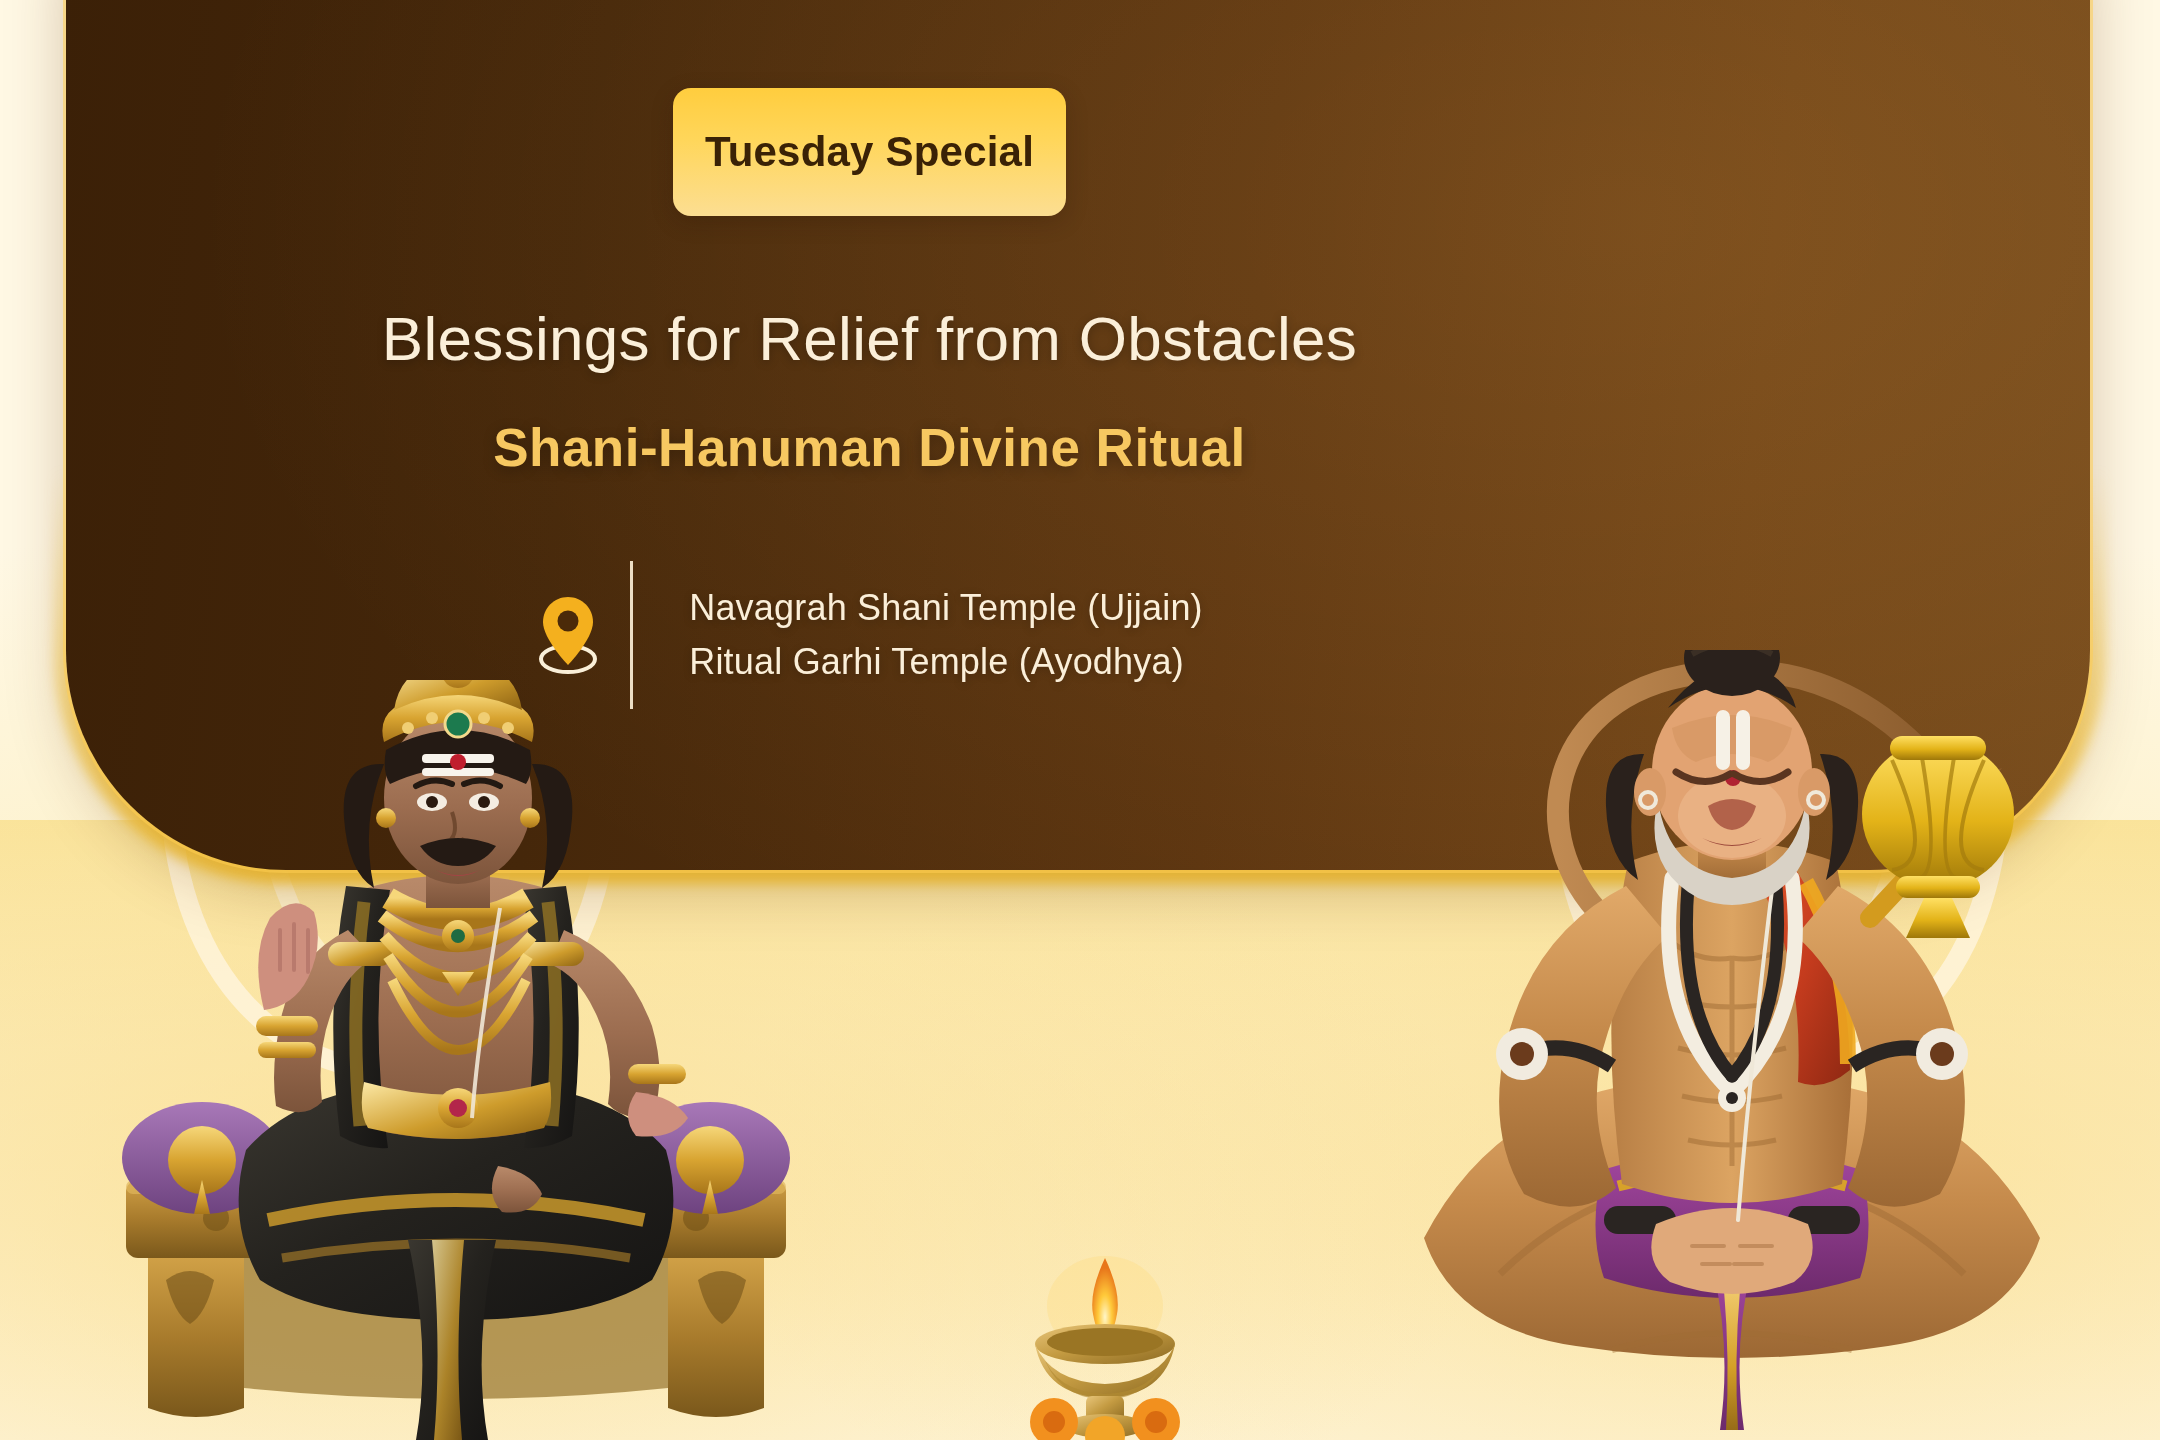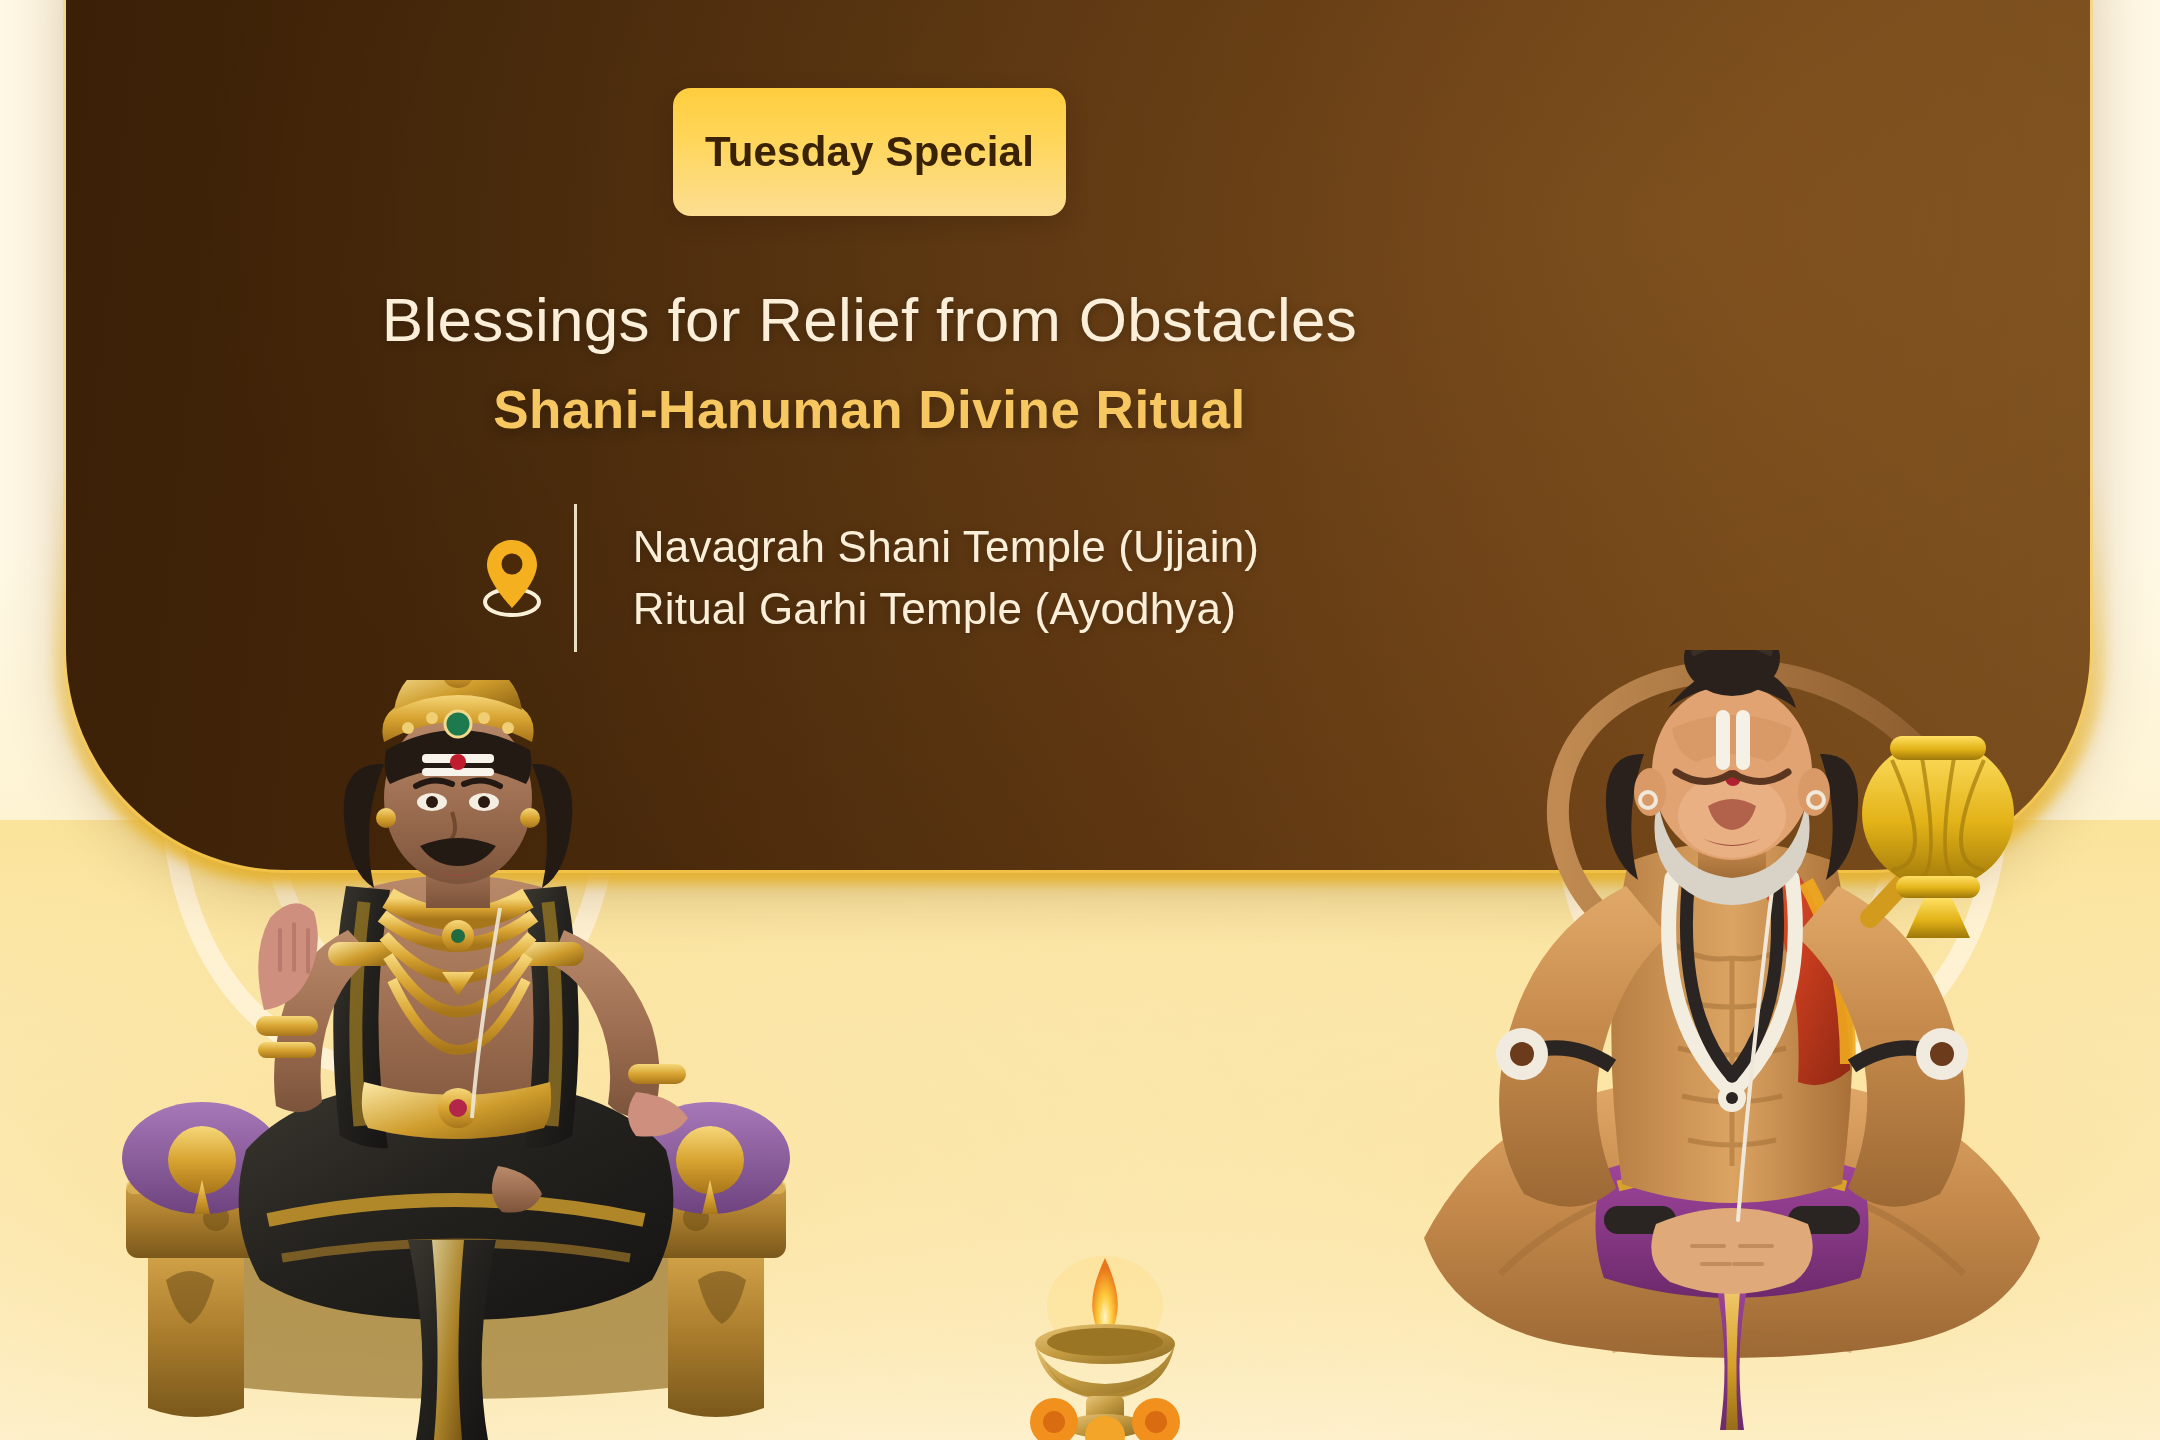--- a/index.html
+++ b/index.html
@@ -56,20 +56,21 @@
     content:"";
     position:absolute; inset:0;
     background:radial-gradient(120% 160% at 78% 30%, rgba(255,190,90,.13) 0%, rgba(0,0,0,0) 60%);
   }
 
   
   .hero-content {
     position:absolute; left:66px; top:0; width:1607px; height:870px;
     display:flex; flex-direction:column; align-items:center;
     z-index:4;
+    gap:19px;
   }
 
   
   .badge {
     margin-top:88px;
     width:393px; height:128px;
     border-radius:18px;
     background:linear-gradient(180deg,#FFCD3E 0%, #FFD65A 40%, #FCDE92 100%);
     display:flex; align-items:center; justify-content:center;
     box-shadow:0 6px 22px rgba(40,20,0,.22);
@@ -103,21 +104,21 @@
   .venue-divider {
     width:3px; height:148px;
     background:rgba(250,238,214,.92);
     flex:0 0 auto;
   }
   .venue-list {
     display:flex; flex-direction:column; justify-content:center;
     gap:12px; padding-left:26px;
   }
   .venue-item {
-    font-size:44px; font-weight:400; color:#FBEFD9;
+    font-size:36px; font-weight:400; color:#FBEFD9;
     white-space:nowrap; letter-spacing:.2px;
     text-shadow:0 2px 8px rgba(0,0,0,.22);
   }
 
   
   .figure { position:absolute; bottom:0; z-index:6; }
   .fig-shani   { left:96px;  width:720px;  height:760px; }
   .fig-hanuman { right:68px; width:720px;  height:790px; }
   .figure svg { display:block; width:100%; height:100%; }
 

